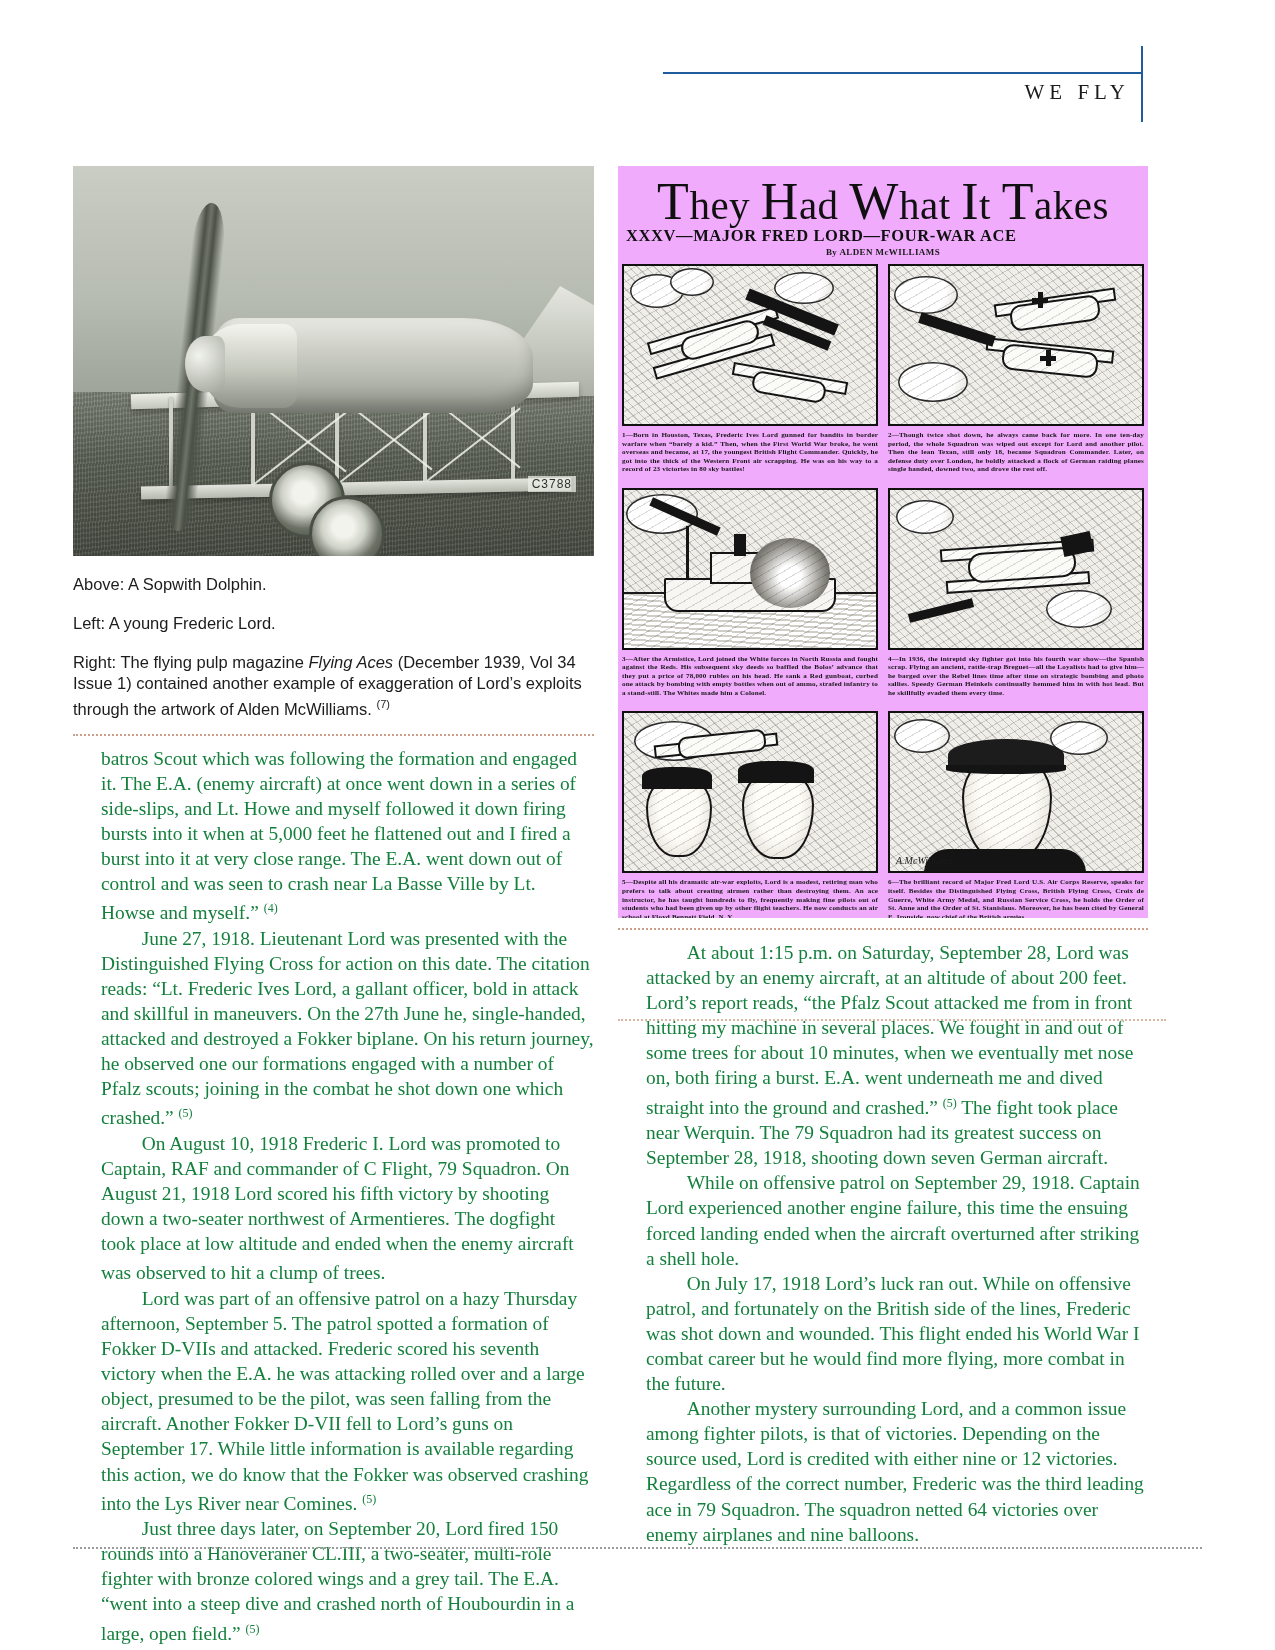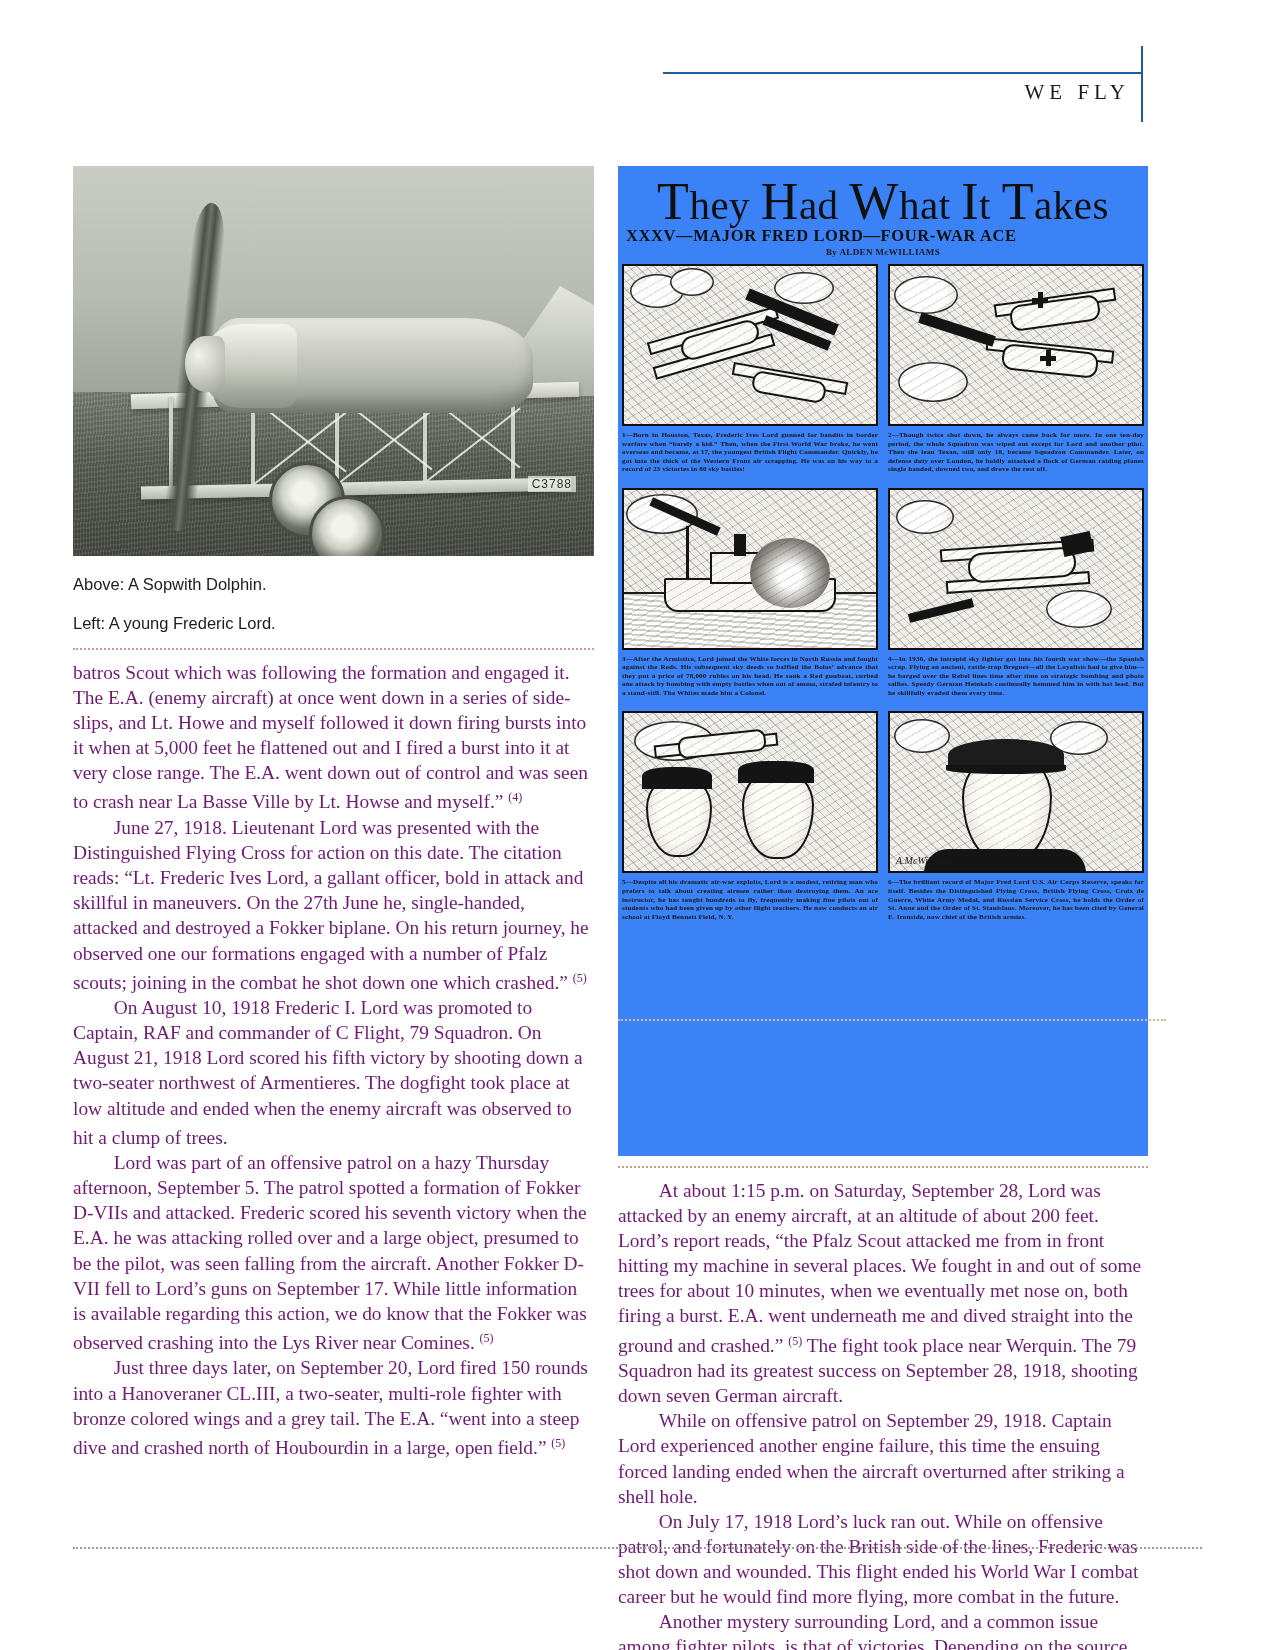--- a/index.html
+++ b/index.html
@@ -153,40 +153,41 @@
     border-top: 2px dotted #c9a08b;
     margin: 14px 0 10px 0;
     height: 0;
   }
 
   .body-text {
     font-family: "Liberation Serif", "DejaVu Serif", serif;
     font-size: 19.4px;
     line-height: 25.1px;
     text-align: left;
-    color: #701a75;
+    color: #15803d;
+    margin-left: 28px;
   }
   .body-text p { margin: 0; }
   .body-text p.indent { text-indent: 2.1em; }
   .body-text sup { font-size: .62em; vertical-align: super; }
 
   
   #right-col {
     position: absolute;
     left: 618px;
     top: 166px;
     width: 530px;
   }
 
   
   #comic-scan {
     position: relative;
     width: 530px;
-    height: 990px;
-    background: #3b82f6;
+    height: 752px;
+    background: #f0abfc;
     overflow: hidden;
   }
   #comic-title {
     position:absolute; left:8px; top:6px; width:514px;
     text-align:center;
     font-family:"Liberation Serif","DejaVu Serif",serif;
     font-size: 41px;
     font-weight: 400;
     color:#101010;
     letter-spacing: .5px;
@@ -365,20 +366,23 @@
     <div class="prop"></div>
     <div class="spinner"></div>
 
     <div class="wheel" style="left:196px;top:296px;"></div>
     <div class="wheel" style="left:236px;top:330px;"></div>
     <div class="code">C3788</div>
   </figure>
 
   <div class="caption">Above: A Sopwith Dolphin.</div>
   <div class="caption">Left: A young Frederic Lord.</div>
+  <div class="caption">
+    <span>Right: The flying pulp magazine </span><i>Flying Aces</i><span> (December 1939, Vol 34 Issue 1) contained another example of exaggeration of Lord’s exploits through the artwork of Alden McWilliams. </span><span class="sup-ref">(7)</span>
+  </div>
 
   <hr class="dotted-rule">
 
   <div class="body-text">
     <p><span>batros Scout which was following the formation and engaged it. The E.A. (enemy aircraft) at once went down in a series of side-slips, and Lt. Howe and myself followed it down firing bursts into it when at 5,000 feet he flattened out and I fired a burst into it at very close range. The E.A. went down out of control and was seen to crash near La Basse Ville by Lt. Howse and myself.” </span><sup>(4)</sup></p>
     <p class="indent"><span>June 27, 1918. Lieutenant Lord was presented with the Distinguished Flying Cross for action on this date. The citation reads: “Lt. Frederic Ives Lord, a gallant officer, bold in attack and skillful in maneuvers. On the 27th June he, single-handed, attacked and destroyed a Fokker biplane. On his return journey, he observed one our formations engaged with a number of Pfalz scouts; joining in the combat he shot down one which crashed.” </span><sup>(5)</sup></p>
     <p class="indent"><span>On August 10, 1918 Frederic I. Lord was promoted to Captain, RAF and commander of C Flight, 79 Squadron. On August 21, 1918 Lord scored his fifth victory by shooting down a two-seater northwest of Armentieres. The dogfight took place at low altitude and ended when the enemy aircraft was observed to hit a clump of trees.</span><sup></sup></p>
     <p class="indent"><span>Lord was part of an offensive patrol on a hazy Thursday afternoon, September 5. The patrol spotted a formation of Fokker D-VIIs and attacked. Frederic scored his seventh victory when the E.A. he was attacking rolled over and a large object, presumed to be the pilot, was seen falling from the aircraft. Another Fokker D-VII fell to Lord’s guns on September 17. While little information is available regarding this action, we do know that the Fokker was observed crashing into the Lys River near Comines. </span><sup>(5)</sup></p>
     <p class="indent"><span>Just three days later, on September 20, Lord fired 150 rounds into a Hanoveraner CL.III, a two-seater, multi-role fighter with bronze colored wings and a grey tail. The E.A. “went into a steep dive and crashed north of Houbourdin in a large, open field.” </span><sup>(5)</sup></p>
   </div>

